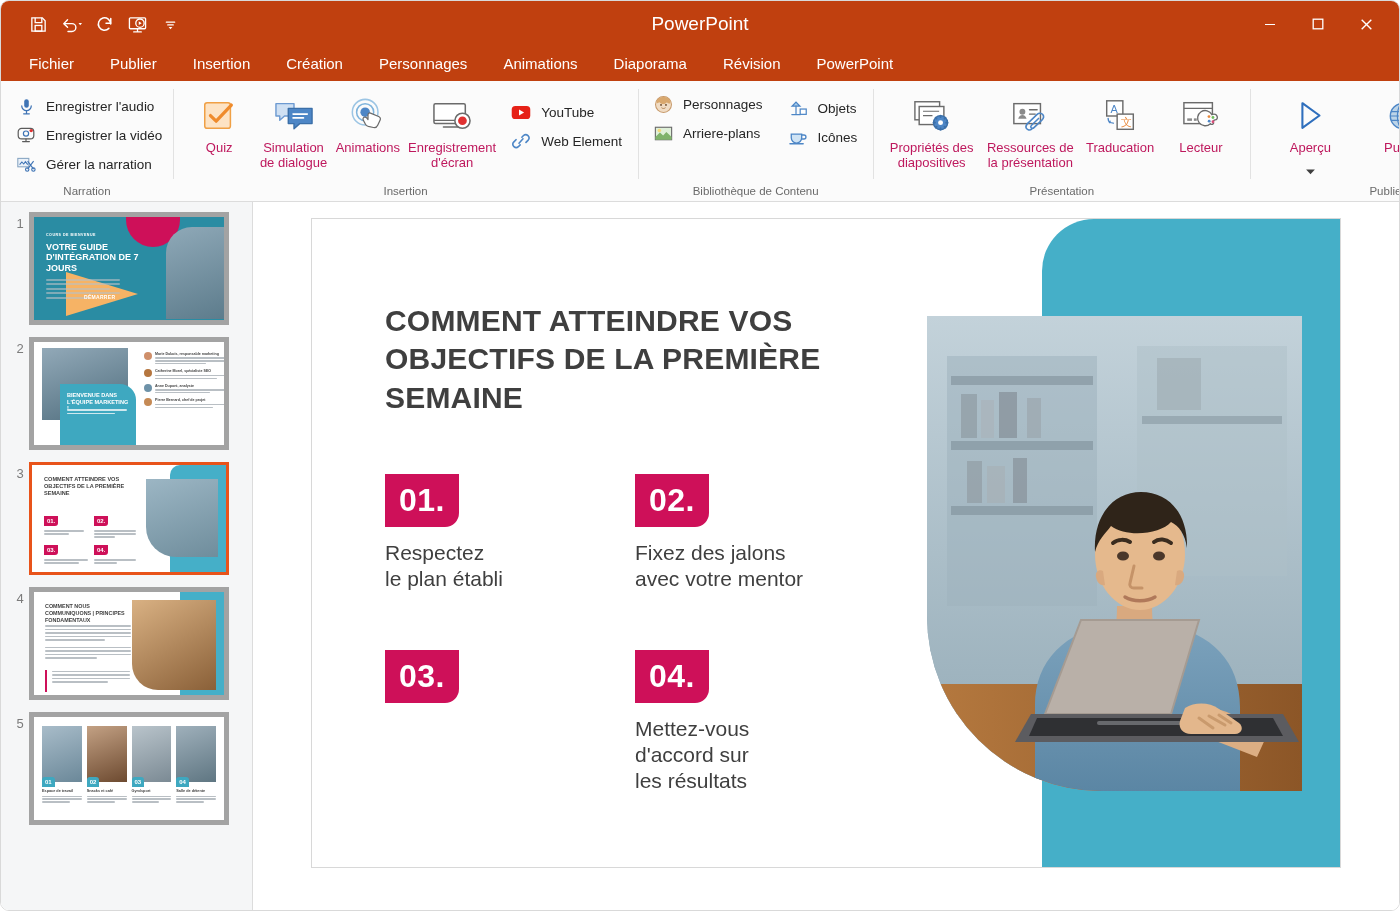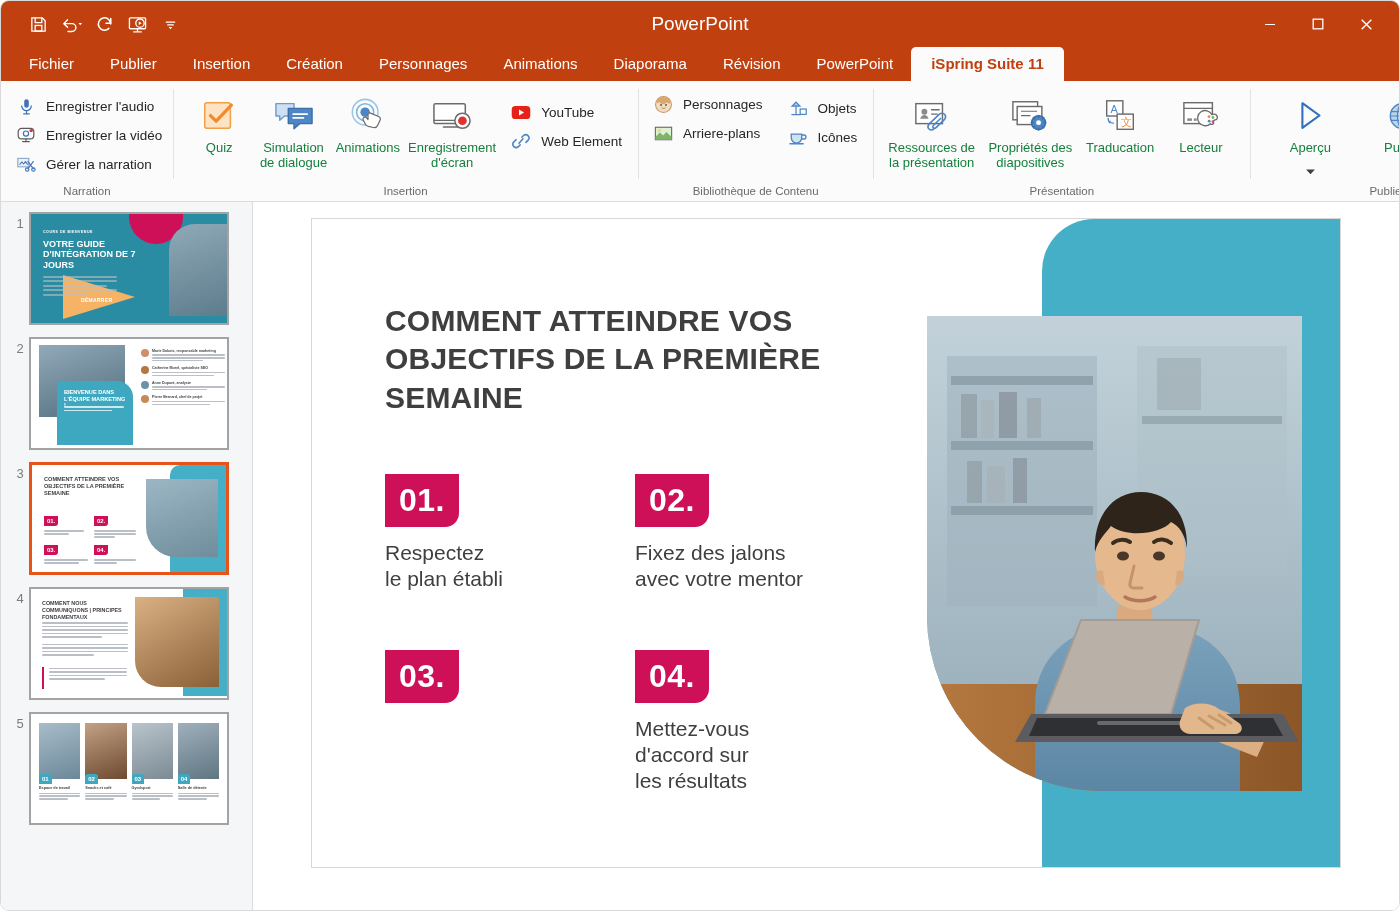--- a/index.html
+++ b/index.html
@@ -82,37 +82,37 @@
   .hitem .ico { width: 22px; height: 22px; display: flex; align-items: center; justify-content: center; flex: 0 0 22px; }
   .hitem .ico svg { display: block; }
 
   
   .bitem {
     width: 88px; display: flex; flex-direction: column; align-items: center;
     gap: 5px; padding: 4px 2px; border-radius: 3px;
   }
   .bitem .bico { height: 42px; display: flex; align-items: flex-end; justify-content: center; }
   .bitem .blab {
-    font-size: 13px; color: #15803d; text-align: center; line-height: 1.18;
+    font-size: 13px; color: #be185d; text-align: center; line-height: 1.18;
   }
   .bitem.wide { width: 108px; }
   .caret-dn { margin-top: 1px; }
 
   
   .body { display: flex; height: 709px; background: #fff; }
 
   
   .thumbs {
     width: 252px; background: #f5f6f7; border-right: 1px solid #dcdcdc;
     padding: 10px 0 10px 0; overflow: hidden; position: relative;
   }
   .thumbrow { display: flex; align-items: flex-start; padding: 0 14px 0 10px; margin-bottom: 12px; }
   .thumbnum { width: 18px; font-size: 13px; color: #7b7b7b; padding-top: 4px; text-align: center; flex: 0 0 18px; }
   .thumbbox {
-    width: 200px; height: 113px; background: #fff; border: 2px solid #a3a3a3;
+    width: 200px; height: 113px; background: #fff; border: 5px solid #a3a3a3;
     position: relative; overflow: hidden; flex: 0 0 auto;
   }
   .thumbrow.sel .thumbbox { border: 3px solid #e8531a; }
 
   
   .canvaswrap {
     flex: 1; background: #fff; display: flex; align-items: flex-start;
     justify-content: center; padding-top: 16px;
   }
   .slide {
@@ -226,21 +226,20 @@
   <div class="tabstrip">
     <div class="tab">Fichier</div>
     <div class="tab">Publier</div>
     <div class="tab">Insertion</div>
     <div class="tab">Création</div>
     <div class="tab">Personnages</div>
     <div class="tab">Animations</div>
     <div class="tab">Diaporama</div>
     <div class="tab">Révision</div>
     <div class="tab">PowerPoint</div>
-    <div class="tab active">iSpring Suite 11</div>
   </div>
 
   <div class="ribbon">
 
     <div class="rgroup" style="width:172px;">
       <div class="gcol" style="padding-top:4px;">
         <div class="hitem">
           <span class="ico">
             <svg width="19" height="19" viewBox="0 0 20 20" fill="none" stroke="#3f74b5" stroke-width="1.3">
               <rect x="7.6" y="2.3" width="4.8" height="9" rx="2.4" fill="#3f74b5" stroke="none"></rect>
@@ -401,42 +400,42 @@
         </div>
       </div>
       <div class="glabel">Bibliothèque de Contenu</div>
     </div>
 
     <div class="rgroup" style="width:377px;">
       <div class="grow" style="gap:2px;">
         <div class="bitem wide">
           <span class="bico">
             <svg width="42" height="38" viewBox="0 0 44 40" fill="none" stroke="#6b6b6b" stroke-width="1.5">
-              <rect x="5" y="7" width="28" height="21" fill="#fff"></rect>
-              <circle cx="14" cy="15.5" r="3.1" fill="#8a8a8a" stroke="none"></circle>
-              <path d="M9.6 23c.6-2.6 2.3-4 4.4-4s3.8 1.4 4.4 4z" fill="#8a8a8a" stroke="none"></path>
-              <path d="M21.5 13.5h8M21.5 18h6" stroke-width="1.5" stroke-linecap="round"></path>
-              <path d="M24 33.5c-2.4 2.4-6 1-6.3-1.7-.3-2.5 1.8-4 3.6-5.7l8.2-7.8c1.8-1.7 4.5-1.6 5.9.2 1.3 1.7.9 4-.7 5.6l-8.5 8.1c-.9.9-2.3 1-3 .2-.7-.8-.4-1.9.4-2.7l7.4-7.1" stroke="#4d86c6" stroke-width="1.7" stroke-linecap="round"></path>
-            </svg>
-          </span>
-          <span class="blab">Ressources de<br>la présentation</span>
-        </div>
-
-        <div class="bitem wide">
-          <span class="bico">
-            <svg width="42" height="38" viewBox="0 0 44 40" fill="none" stroke="#6b6b6b" stroke-width="1.5">
               <rect x="4" y="5" width="26" height="19" fill="#fff"></rect>
               <rect x="8.5" y="10" width="26" height="19" fill="#fff"></rect>
               <path d="M12.5 15h17M12.5 19.5h10" stroke-width="1.3"></path>
               <circle cx="31" cy="27" r="7.4" fill="#4d86c6" stroke="#3b6fa8"></circle>
               <circle cx="31" cy="27" r="2.6" fill="#fff" stroke="none"></circle>
               <path d="M31 19.6v1.6M31 32.8v1.6M23.6 27h1.6M36.8 27h1.6M25.8 21.8l1.1 1.1M35.1 31.1l1.1 1.1M25.8 32.2l1.1-1.1M35.1 22.9l1.1-1.1" stroke="#3b6fa8" stroke-width="1.8" stroke-linecap="round"></path>
             </svg>
           </span>
           <span class="blab">Propriétés des<br>diapositives</span>
+        </div>
+
+        <div class="bitem wide">
+          <span class="bico">
+            <svg width="42" height="38" viewBox="0 0 44 40" fill="none" stroke="#6b6b6b" stroke-width="1.5">
+              <rect x="5" y="7" width="28" height="21" fill="#fff"></rect>
+              <circle cx="14" cy="15.5" r="3.1" fill="#8a8a8a" stroke="none"></circle>
+              <path d="M9.6 23c.6-2.6 2.3-4 4.4-4s3.8 1.4 4.4 4z" fill="#8a8a8a" stroke="none"></path>
+              <path d="M21.5 13.5h8M21.5 18h6" stroke-width="1.5" stroke-linecap="round"></path>
+              <path d="M24 33.5c-2.4 2.4-6 1-6.3-1.7-.3-2.5 1.8-4 3.6-5.7l8.2-7.8c1.8-1.7 4.5-1.6 5.9.2 1.3 1.7.9 4-.7 5.6l-8.5 8.1c-.9.9-2.3 1-3 .2-.7-.8-.4-1.9.4-2.7l7.4-7.1" stroke="#4d86c6" stroke-width="1.7" stroke-linecap="round"></path>
+            </svg>
+          </span>
+          <span class="blab">Ressources de<br>la présentation</span>
         </div>
 
         <div class="bitem">
           <span class="bico">
             <svg width="42" height="38" viewBox="0 0 44 40" fill="none">
               <rect x="8" y="4" width="17" height="16" fill="#fff" stroke="#6b6b6b" stroke-width="1.5"></rect>
               <text x="12" y="16.5" font-size="11.5" fill="#4d86c6" font-family="Liberation Sans, sans-serif">A</text>
               <rect x="19" y="18" width="17" height="16" fill="#fff" stroke="#6b6b6b" stroke-width="1.5"></rect>
               <text x="23" y="31" font-size="11.5" fill="#e8893c" font-family="DejaVu Sans, sans-serif">文</text>
               <path d="M9.5 22.5c0 3 2.4 5 5.5 5" stroke="#4d86c6" stroke-width="1.5" fill="none" stroke-linecap="round"></path>

